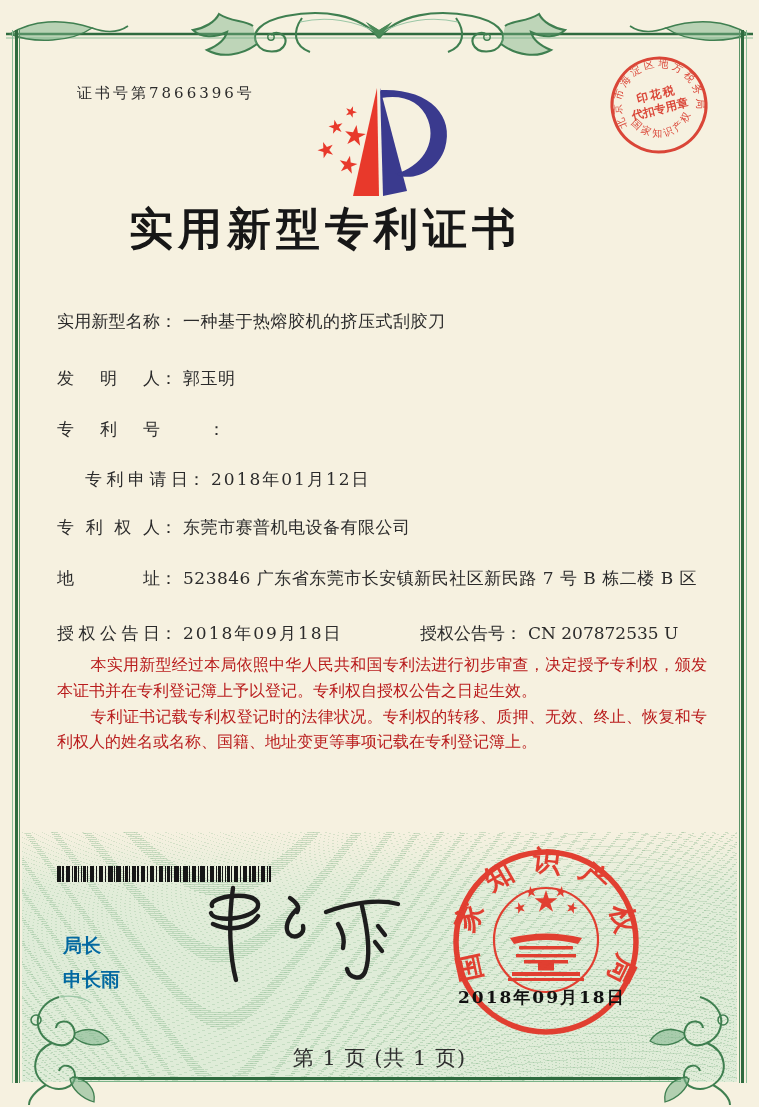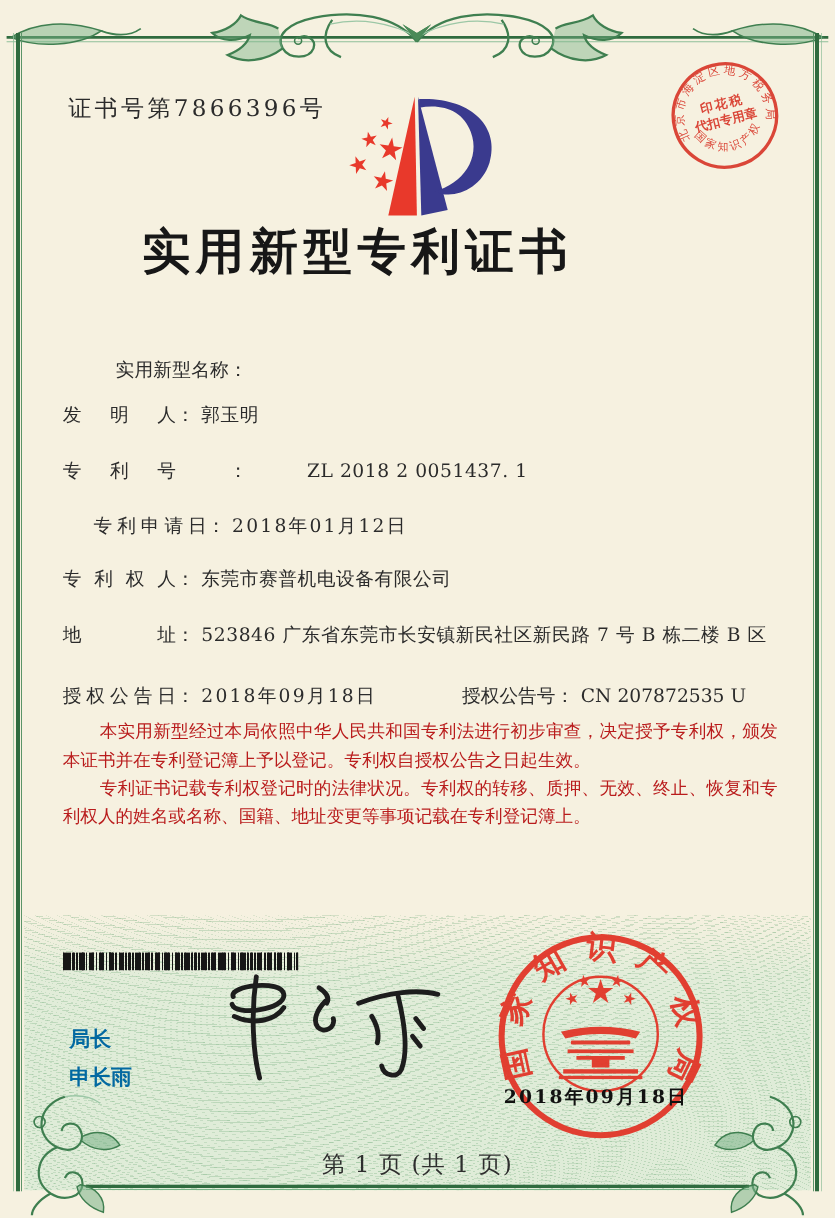--- a/index.html
+++ b/index.html
@@ -25,32 +25,32 @@
   .vband.left{left:12px;}
   .vband.right{right:12px;transform:scale(-1,1);}
   .hline-bottom{position:absolute;left:78px;right:78px;top:1077px;height:6px;
     background:linear-gradient(180deg,var(--border_green,#2f6b3f) 0 3px,rgba(0,0,0,0) 3px 4px,#7ab388 4px 5px,rgba(0,0,0,0) 5px 6px);}
   .corner{position:absolute;width:112px;height:112px;}
   .corner.bl{left:5px;top:993px;}
   .corner.br{right:5px;top:993px;transform:scale(-1,1);}
   .topband{position:absolute;left:0;top:4px;width:759px;height:62px;}
 
   
-  .cert-no{position:absolute;left:62px;top:84px;font-size:21px;letter-spacing:3px;color:var(--ink,#2b2b2b);}
+  .cert-no{position:absolute;left:77px;top:84px;font-size:15px;letter-spacing:3px;color:var(--ink,#2b2b2b);}
   .logo{position:absolute;left:293px;top:70px;}
   .tax-stamp{position:absolute;left:584px;top:30px;opacity:.92;}
   .title{position:absolute;left:0;top:200px;width:650px;text-align:center;font-size:44px;font-weight:bold;letter-spacing:5px;color:#171717;}
 
   
   .fields{position:absolute;left:57px;top:308px;width:650px;font-size:17px;color:var(--ink,#2b2b2b);}
   .frow{position:absolute;left:0;display:flex;align-items:flex-start;line-height:26px;width:650px;}
   .flabel{display:inline-block;width:103px;text-align:justify;text-align-last:justify;flex:0 0 103px;}
   .fcolon{flex:0 0 auto;margin-right:6px;}
   .fvalue{flex:1 1 auto;letter-spacing:.5px;}
-  .frow.r0{top:16px;margin-left:48px;} .frow.r1{top:57px;} .frow.r2{top:108px;gap:48px;} .frow.r3{top:158px;margin-left:28px;}
+  .frow.r0{top:0;} .frow.r1{top:57px;} .frow.r2{top:108px;gap:48px;} .frow.r3{top:158px;margin-left:28px;}
   .frow.r4{top:206px;} .frow.r5{top:257px;} .frow.r6{top:312px;}
   .grant-no-group{position:absolute;left:363px;top:312px;display:flex;line-height:26px;}
   .grant-no-group .plainlabel{flex:0 0 auto;}
 
   
   .paras{position:absolute;left:57px;top:652px;width:650px;font-size:16px;line-height:25.8px;color:#b91c1c;text-align:justify;}
   .paras p{text-indent:2.1em;margin:0;}
 
   
   .barcode{position:absolute;left:57px;top:866px;width:214px;height:16px;
@@ -145,30 +145,30 @@
       <text x="75" y="83" text-anchor="middle" font-size="11.5" font-weight="bold">代扣专用章</text>
     </g>
   </svg>
 
   <div class="title">实用新型专利证书</div>
 
   <div class="fields">
     <div class="frow r0">
       <span class="flabel">实用新型名称</span>
         <span class="fcolon">：</span>
+      <span class="fvalue">一种基于热熔胶机的挤压式刮胶刀</span>
     </div>
     <div class="frow r1">
       <span class="flabel">发明人</span>
         <span class="fcolon">：</span>
       <span class="fvalue">郭玉明</span>
     </div>
     <div class="frow r2">
       <span class="flabel">专利号</span>
         <span class="fcolon">：</span>
-      <span class="fvalue">ZL 2018 2 0051437. 1</span>
     </div>
     <div class="frow r3">
       <span class="flabel">专利申请日</span>
         <span class="fcolon">：</span>
       <span class="fvalue date-spaced">2018年01月12日</span>
     </div>
     <div class="frow r4">
       <span class="flabel">专利权人</span>
         <span class="fcolon">：</span>
       <span class="fvalue">东莞市赛普机电设备有限公司</span>

